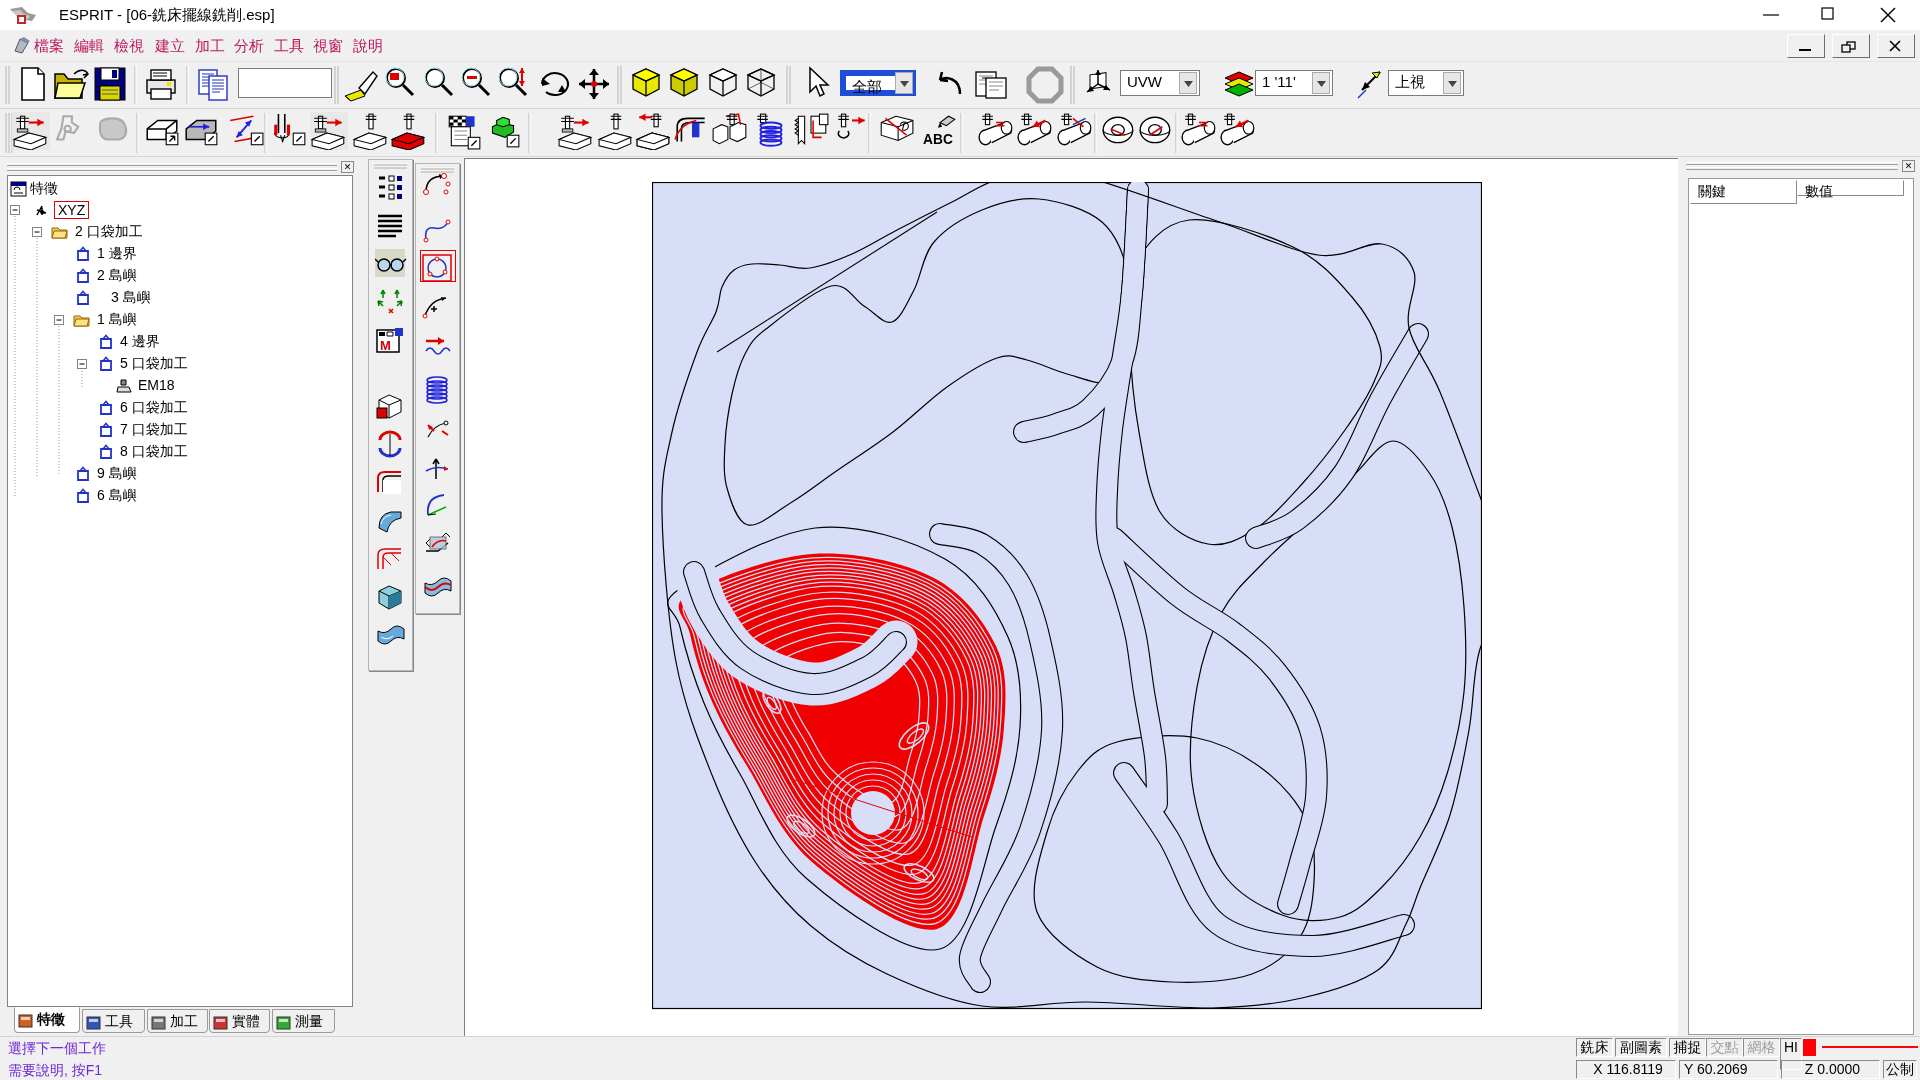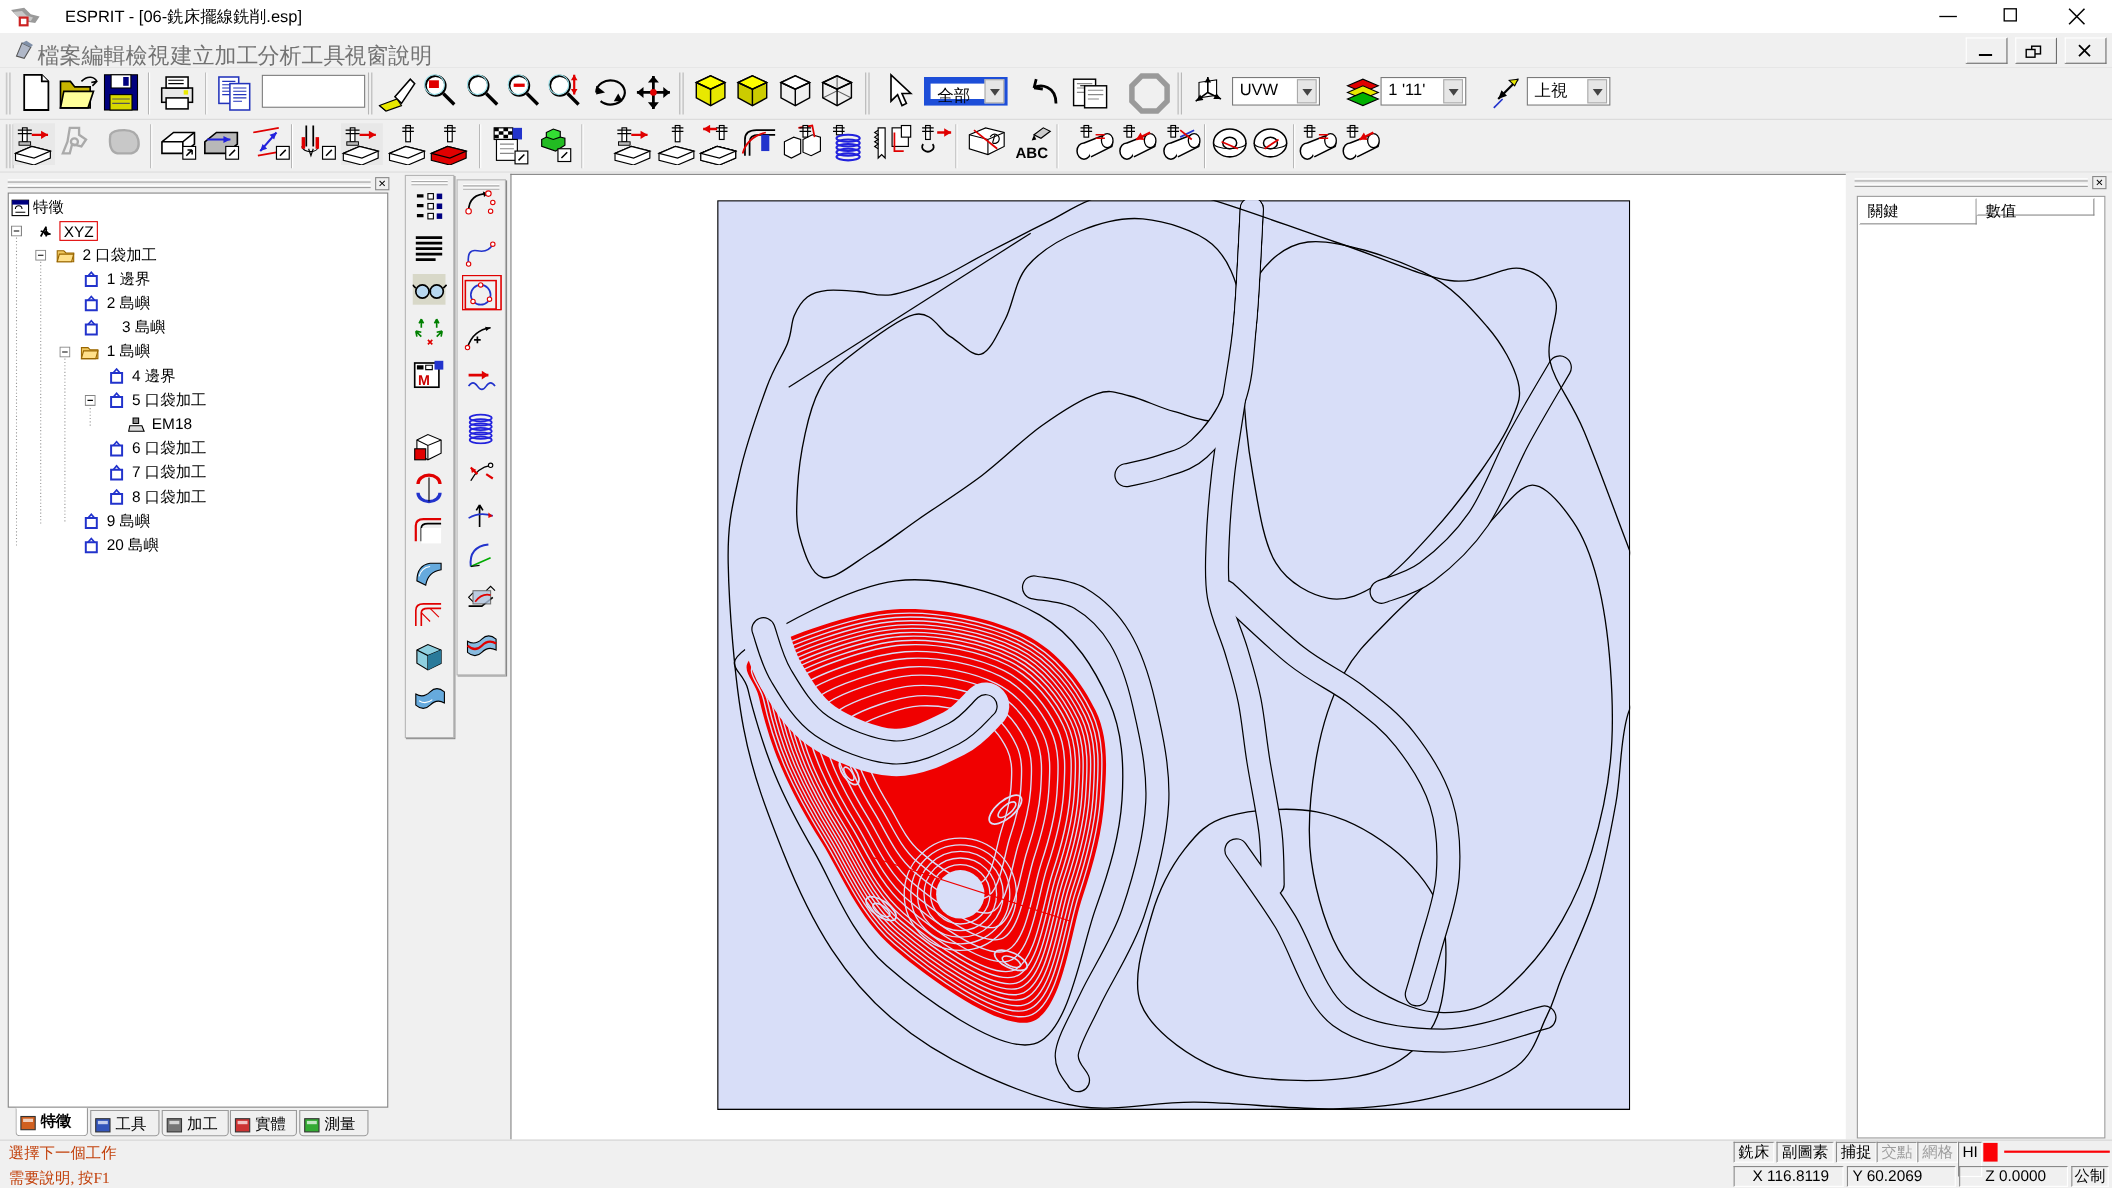--- a/index.html
+++ b/index.html
@@ -2,29 +2,29 @@
 <html><head>
 <meta charset="utf-8">
 <style>
 * { margin:0; padding:0; box-sizing:border-box; }
 html,body { width:1920px; height:1080px; overflow:hidden; font-family:"Liberation Sans", sans-serif; }
 body { background:#f0f0f0; position:relative; }
 .abs { position:absolute; }
 .titlebar { left:0; top:0; width:1920px; height:30px; background:#ffffff; }
 .title-text { left:59px; top:6px; font-size:15px; color:#000; }
 .menubar { left:0; top:30px; width:1920px; height:32px; background:#f0f0f0; border-bottom:1px solid #e5e5e5; }
-.menu-item { top:37px; font-size:20px; color:#737373;text-align:center; }
+.menu-item { top:37px; font-size:15px; color:#be185d;text-align:center; }
 .toolbar1 { left:0; top:62px; width:1920px; height:47px; background:#f0f0f0; border-bottom:1px solid #d8d8d8; }
 .toolbar2 { left:0; top:109px; width:1920px; height:48px; background:#f0f0f0; border-bottom:1px solid #d8d8d8; }
 .mainarea { left:0; top:157px; width:1920px; height:879px; background:#f0f0f0; }
 .canvas { left:464px; top:158px; width:1214px; height:878px; background:#ffffff; border-top:1px solid #808080; border-left:1px solid #808080; }
 .square-svg { left:652px; top:182px; }
 .statusbar1 { left:0; top:1036px; width:1920px; height:22px; background:#f0f0f0; border-top:1px solid #d4d4d4; }
 .statusbar2 { left:0; top:1058px; width:1920px; height:22px; background:#f0f0f0; }
-.status-text { font-size:14px; color:#c2410c;font-family:Liberation Serif, serif; }
+.status-text { font-size:14px; color:#6d28d9; }
 .cell { position:absolute; border:1px solid; border-color:#898989 #fff #fff #898989; font-size:14px; text-align:center; }
 .treepanel { left:3px; top:159px; width:354px; height:876px; background:#f0f0f0; }
 .treebox { position:absolute; left:4px; top:16px; width:346px; height:832px; background:#fff; border:1px solid #828282; }
 .treerow { position:absolute; font-size:14px; color:#000; white-space:nowrap; }
 .tabbar { position:absolute; left:4px; top:848px; width:346px; height:28px; }
 .tab { position:absolute; top:0; height:26px; background:#f0f0f0; border:1px solid #9a9a9a; border-top:1px solid #fff; border-radius:0 0 4px 4px; font-size:14px; }
 .vtb { background:#f0f0f0; border:1px solid #b5b5b5; box-shadow:1px 1px 0 #888; }
 .mdi-btn { position:absolute; width:38px; height:24px; background:#f0f0f0; border:1px solid; border-color:#fff #6d6d6d #6d6d6d #fff; text-align:center; font-size:13px; }
 </style>
 </head>
@@ -658,21 +658,21 @@
 <div class="treerow" style="left:112px;top:267px;font-size:14px">8 口袋加工</div>
 <svg class="abs" style="left:67px;top:290px" width="16" height="17" viewBox="0 0 16 17">
         <path d="M3 5 L3 14 L13 14 L13 5 Z" fill="#fff" stroke="#2233cc" stroke-width="1.8"></path>
         <path d="M5 5 L8 1.5 L11 5" fill="none" stroke="#2233cc" stroke-width="1.5"></path>
       </svg>
 <div class="treerow" style="left:89px;top:289px;font-size:14px">9 島嶼</div>
 <svg class="abs" style="left:67px;top:312px" width="16" height="17" viewBox="0 0 16 17">
         <path d="M3 5 L3 14 L13 14 L13 5 Z" fill="#fff" stroke="#2233cc" stroke-width="1.8"></path>
         <path d="M5 5 L8 1.5 L11 5" fill="none" stroke="#2233cc" stroke-width="1.5"></path>
       </svg>
-<div class="treerow" style="left:89px;top:311px;font-size:14px">20 島嶼</div>
+<div class="treerow" style="left:89px;top:311px;font-size:14px">6 島嶼</div>
     </div>
   <div class="tabbar" id="tabbar">
       <div class="tab" style="left:7px;width:66px;background:#fff;border-top:1px solid #fff;font-weight:bold;padding:3px 0 0 22px">特徵</div>
 <svg class="abs" style="left:11px;top:6px" width="16" height="16" viewBox="0 0 16 16">
         <rect x="1" y="2" width="13" height="12" fill="#d06020" stroke="#333"></rect>
         <rect x="3" y="4" width="9" height="3" fill="#fff" opacity="0.7"></rect>
       </svg>
 <div class="tab" style="left:75px;width:63px;background:#f0f0f0;border-top:1px solid #9a9a9a;margin-top:2px;height:24px;font-weight:normal;padding:3px 0 0 22px">工具</div>
 <svg class="abs" style="left:79px;top:8px" width="16" height="16" viewBox="0 0 16 16">
         <rect x="1" y="2" width="13" height="12" fill="#3355bb" stroke="#333"></rect>

